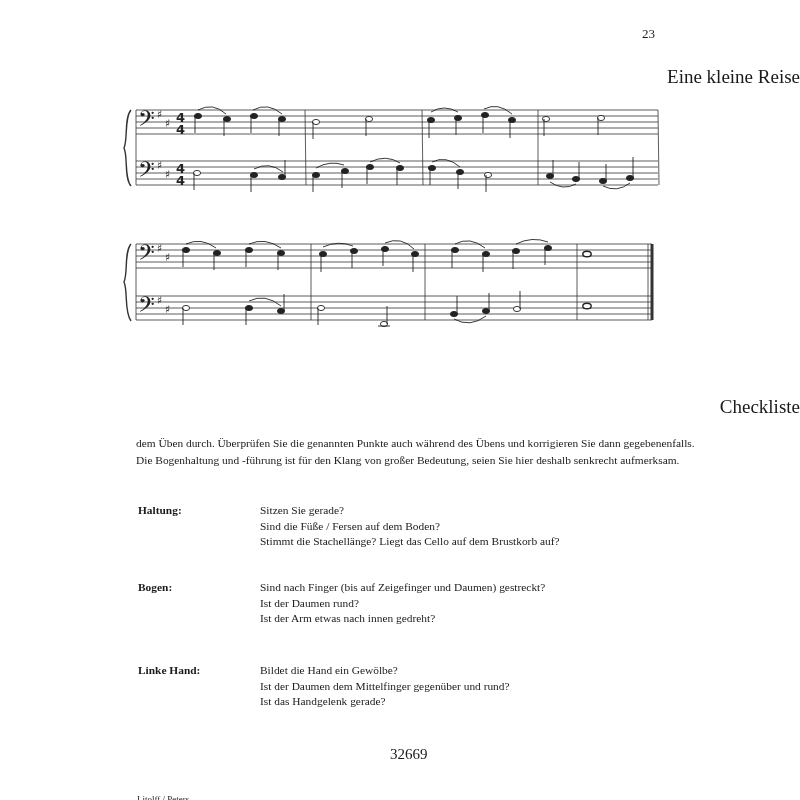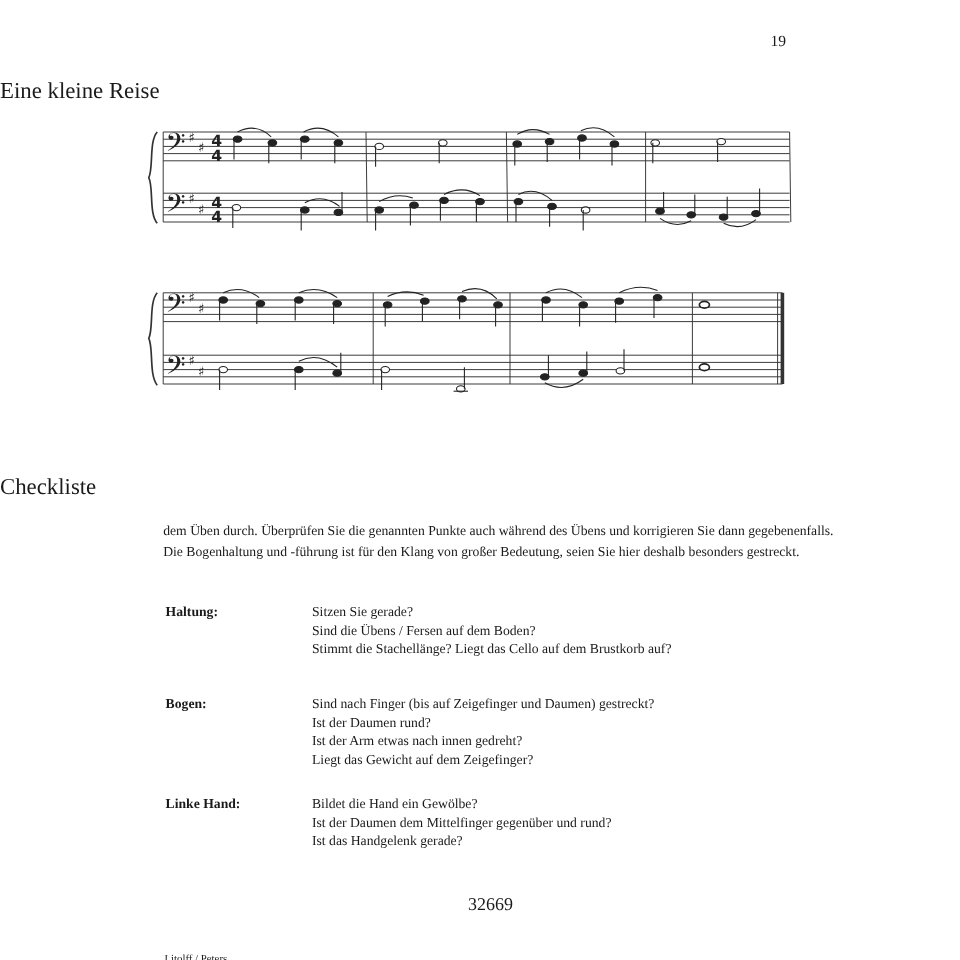--- a/index.html
+++ b/index.html
@@ -2,37 +2,37 @@
 <html><head>
   <meta charset="utf-8">
   <style>
     html, body { margin: 0; padding: 0; }
     body {
       width: 800px; height: 800px; background: #ffffff; position: relative;
       font-family: "Liberation Serif", "DejaVu Serif", serif; color: #1a1a1a;
       overflow: hidden;
     }
     .page-number { position: absolute; left: 642px; top: 26px; font-size: 13px; }
-    .title { position: absolute; left: 0; width: 800px; text-align: left; font-size: 19px; }
+    .title { position: absolute; left: 0; width: 800px; text-align: right; font-size: 19px; }
     .piece-title { top: 66px; }
     .section-title { top: 396px; }
     .music { position: absolute; left: 0; top: 0; }
     .intro { position: absolute; left: 136px; top: 435px; width: 530px; font-size: 11.4px; line-height: 17px; text-align: justify; }
     .intro span { display: block; white-space: nowrap; }
     .group { position: absolute; left: 138px; font-size: 11.4px; line-height: 15.5px; }
     .group .label { position: absolute; left: 0; top: 0; width: 100px; font-weight: bold; }
     .group .items { position: absolute; left: 106px; top: 0; width: 420px; }
     .group .items div { white-space: nowrap; margin-left: 16px; }
     .footer-left { position: absolute; left: 137px; top: 746px; font-size: 9px; margin-top: 48px; }
     .footer-center { position: absolute; left: 390px; top: 746px; font-size: 15px; }
   </style>
 </head>
 <body>
 
-<div class="page-number">19</div>
+<div class="page-number">23</div>
 
 <div class="title piece-title">Eine kleine Reise</div>
 
 <svg class="music" width="800" height="400" viewBox="0 0 800 400" xmlns="http://www.w3.org/2000/svg">
   <defs>
     <g id="staff-lines">
       <line x1="0" y1="0" x2="1" y2="0"></line>
     </g>
   </defs>
   <g stroke="#333" stroke-width="0.8" fill="none">
@@ -236,39 +236,38 @@
     <path d="M454 319 Q470 328 486 316" fill="none"></path>
 
     <ellipse cx="587" cy="306" rx="4.2" ry="2.8" fill="#fff" stroke-width="1.4"></ellipse>
   </g>
 </svg>
 
 <div class="title section-title">Checkliste</div>
 
 <div class="intro">
   <span>dem Üben durch. Überprüfen Sie die genannten Punkte auch während des Übens und korrigieren Sie dann gegebenenfalls.</span>
-  <span>Die Bogenhaltung und -führung ist für den Klang von großer Bedeutung, seien Sie hier deshalb besonders gestreckt.</span>
+  <span>Die Bogenhaltung und -führung ist für den Klang von großer Bedeutung, seien Sie hier deshalb senkrecht aufmerksam.</span>
 </div>
 
 <div class="group" style="top:503px;">
   <div class="label">Haltung:</div>
   <div class="items">
     <div>Sitzen Sie gerade?</div>
-    <div>Sind die Übens / Fersen auf dem Boden?</div>
+    <div>Sind die Füße / Fersen auf dem Boden?</div>
     <div>Stimmt die Stachellänge? Liegt das Cello auf dem Brustkorb auf?</div>
   </div>
 </div>
 
 <div class="group" style="top:580px;">
   <div class="label">Bogen:</div>
   <div class="items">
     <div>Sind nach Finger (bis auf Zeigefinger und Daumen) gestreckt?</div>
     <div>Ist der Daumen rund?</div>
     <div>Ist der Arm etwas nach innen gedreht?</div>
-    <div>Liegt das Gewicht auf dem Zeigefinger?</div>
   </div>
 </div>
 
 <div class="group" style="top:663px;">
   <div class="label">Linke Hand:</div>
   <div class="items">
     <div>Bildet die Hand ein Gewölbe?</div>
     <div>Ist der Daumen dem Mittelfinger gegenüber und rund?</div>
     <div>Ist das Handgelenk gerade?</div>
   </div>

